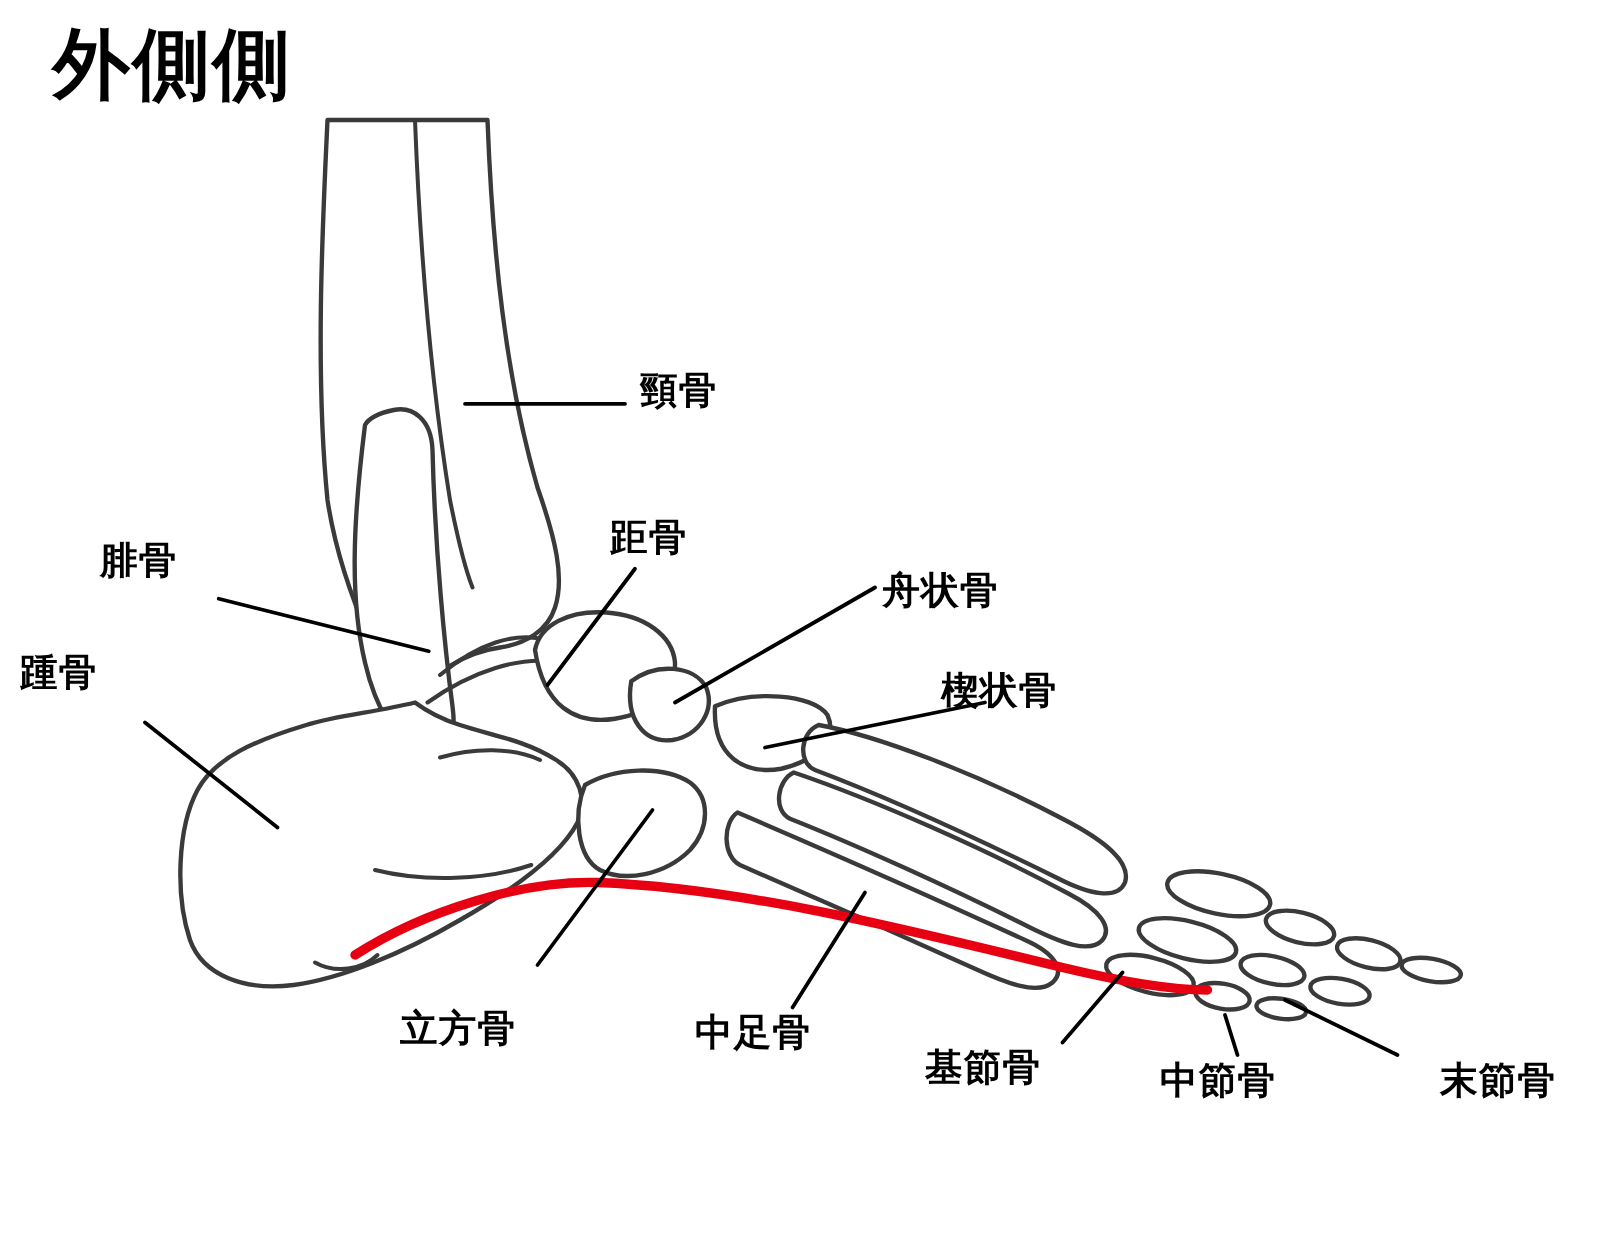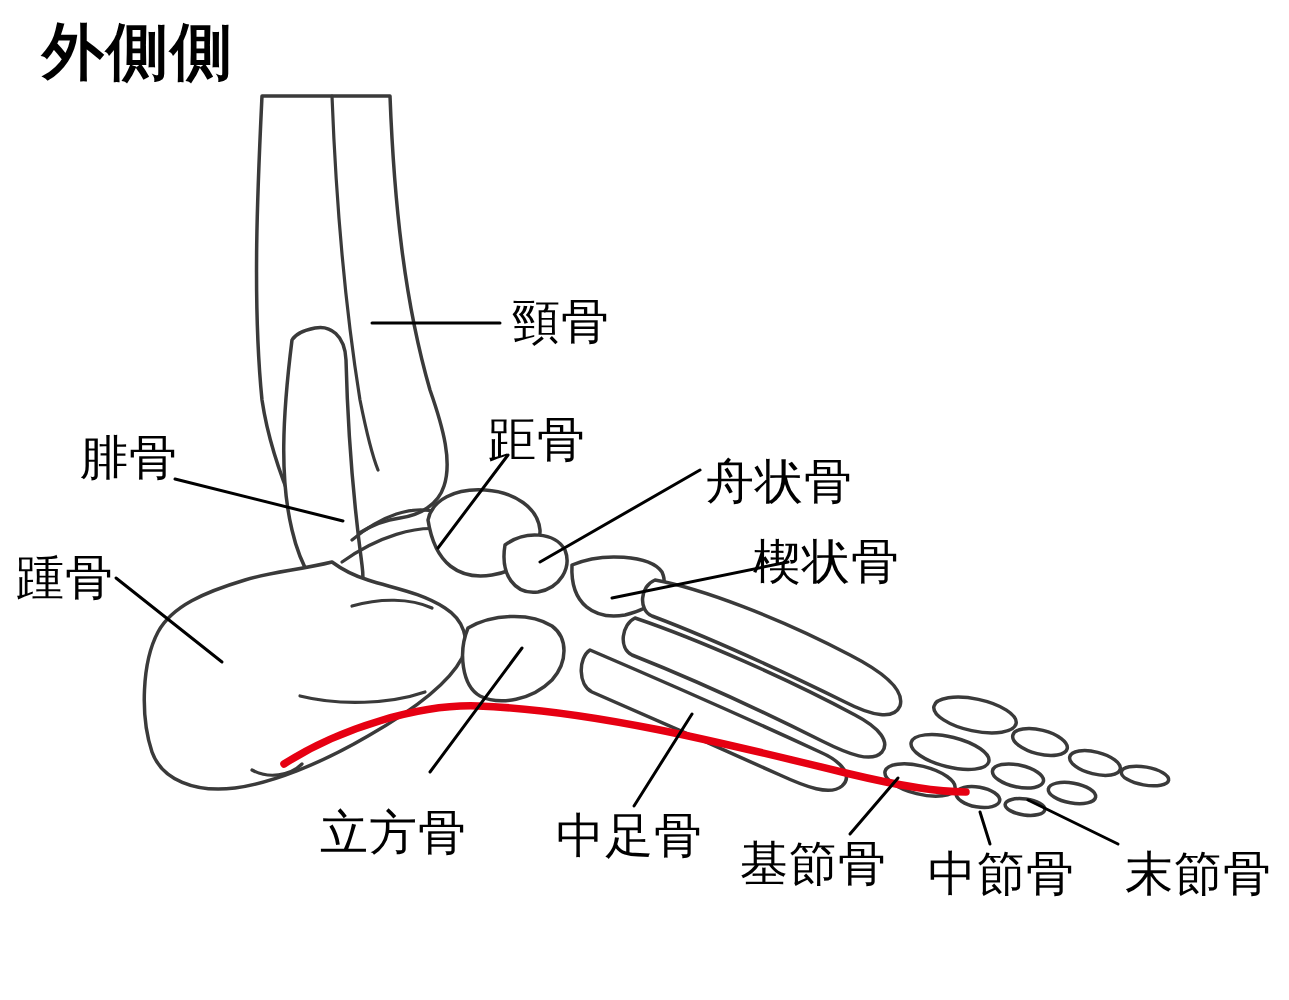--- a/index.html
+++ b/index.html
@@ -17,46 +17,46 @@
   }
   .stage{position:relative;width:1289px;height:764px;background:var(--background);}
   .stage svg{position:absolute;left:0;top:0;}
   .bone{fill:#ffffff;stroke:var(--outline);stroke-width:3.5;stroke-linejoin:round;}
   .boneline{fill:none;stroke:var(--outline);stroke-width:3.2;stroke-linecap:round;}
   .arch{fill:none;stroke:var(--arch-highlight);stroke-width:7.5;stroke-linecap:round;}
   .leader{stroke:var(--text);stroke-width:3;stroke-linecap:round;}
   .bone-label{
     position:absolute;
     color:var(--text);
-    font-weight:normal;
-    font-size:48px;
+    font-weight:bold;
+    font-size:30px;
     line-height:1.1;
     white-space:nowrap;
     letter-spacing:1px;
   }
   .page-title{
     position:absolute;
     left:42px;top:10px;
     color:var(--text);
     font-weight:bold;
     font-size:62px;
     letter-spacing:2px;
     white-space:nowrap;
   }
   .lbl-tibia{left:512px;top:296px;}
   .lbl-fibula{left:80px;top:432px;}
   .lbl-talus{left:488px;top:414px;}
   .lbl-navicular{left:706px;top:436px;margin-top:20px;}
   .lbl-cuneiform{left:753px;top:536px;}
-  .lbl-calcaneus{left:16px;top:552px;}
+  .lbl-calcaneus{left:16px;top:522px;}
   .lbl-cuboid{left:320px;top:807px;}
   .lbl-metatarsal{left:556px;top:810px;}
   .lbl-proximal{left:740px;top:838px;}
   .lbl-middle{left:928px;top:848px;}
-  .lbl-distal{left:1125px;top:848px;}
+  .lbl-distal{left:1152px;top:848px;}
 </style>
 </head>
 <body>
 
 <div class="stage">
 
   <svg width="1289" height="1000" viewBox="0 0 1289 1000">
 
     <g>
 

